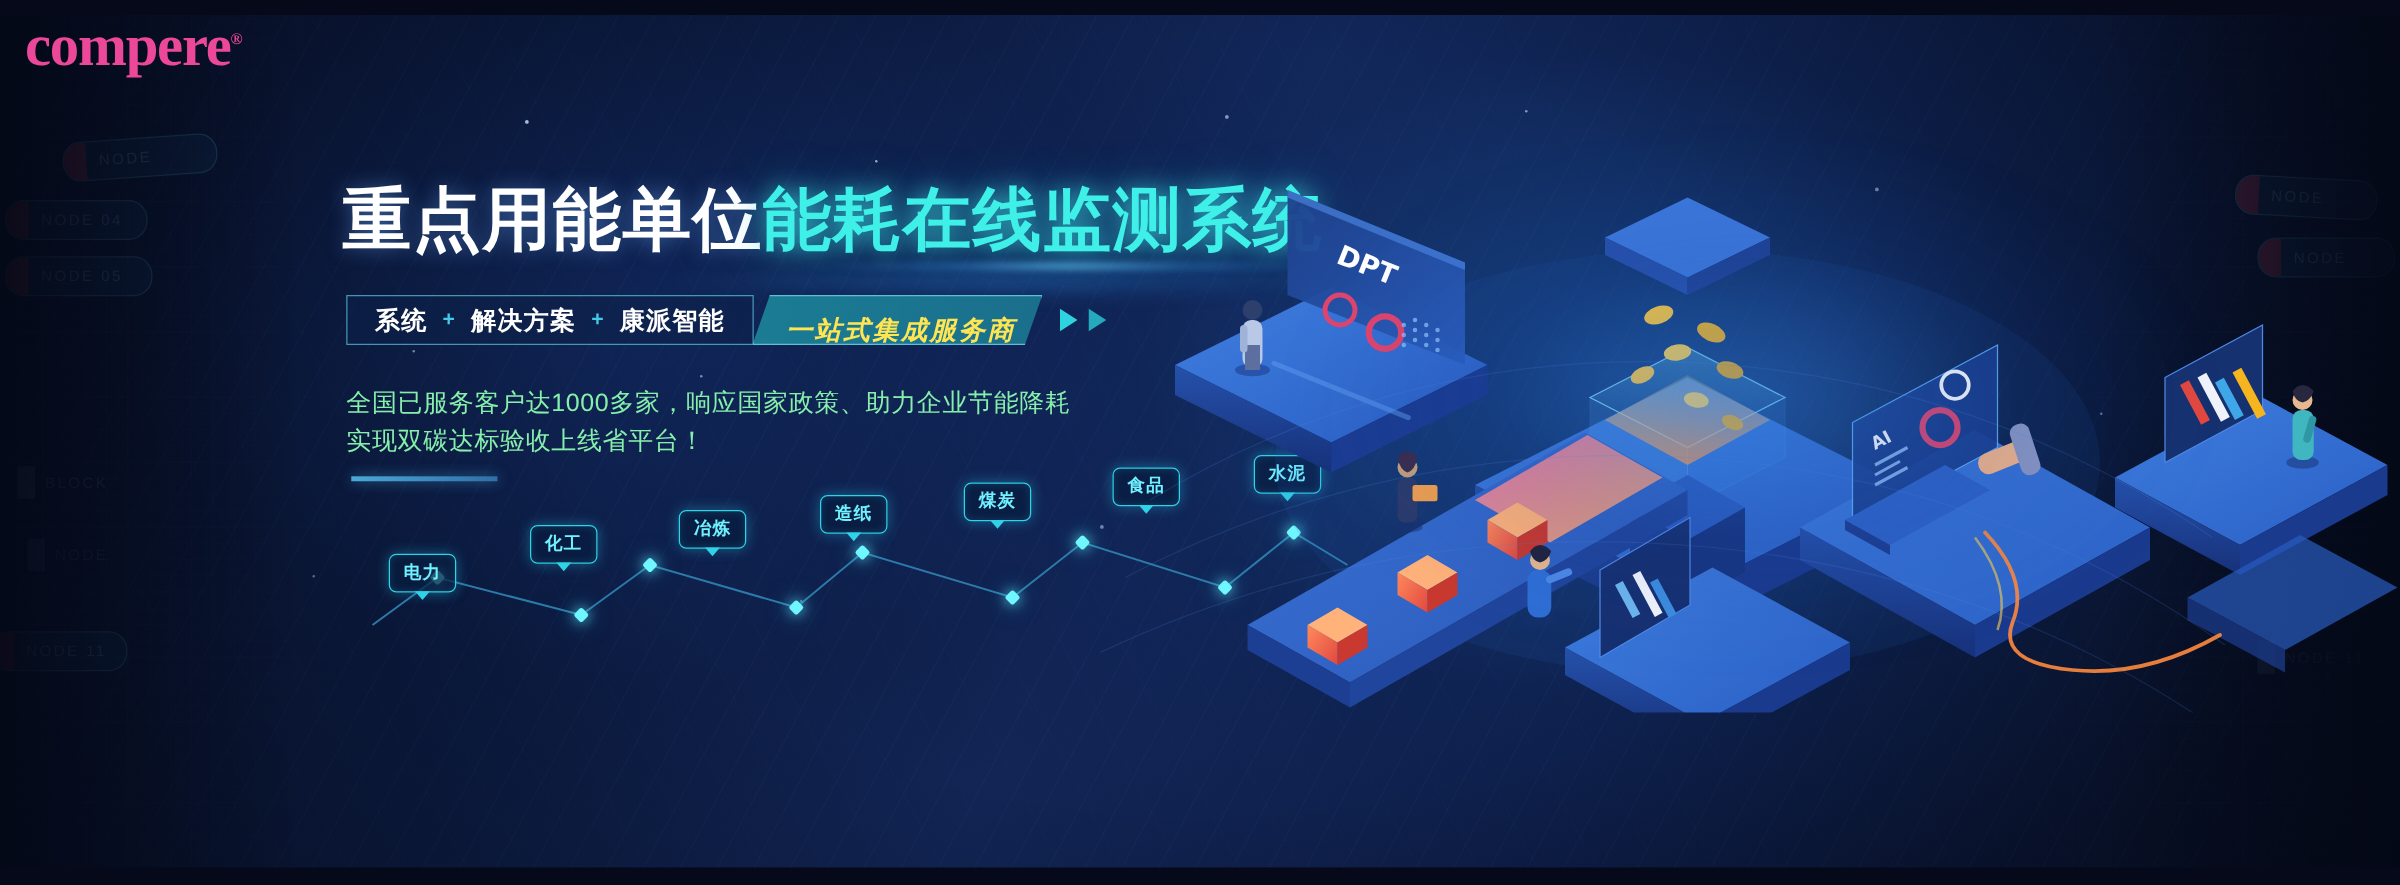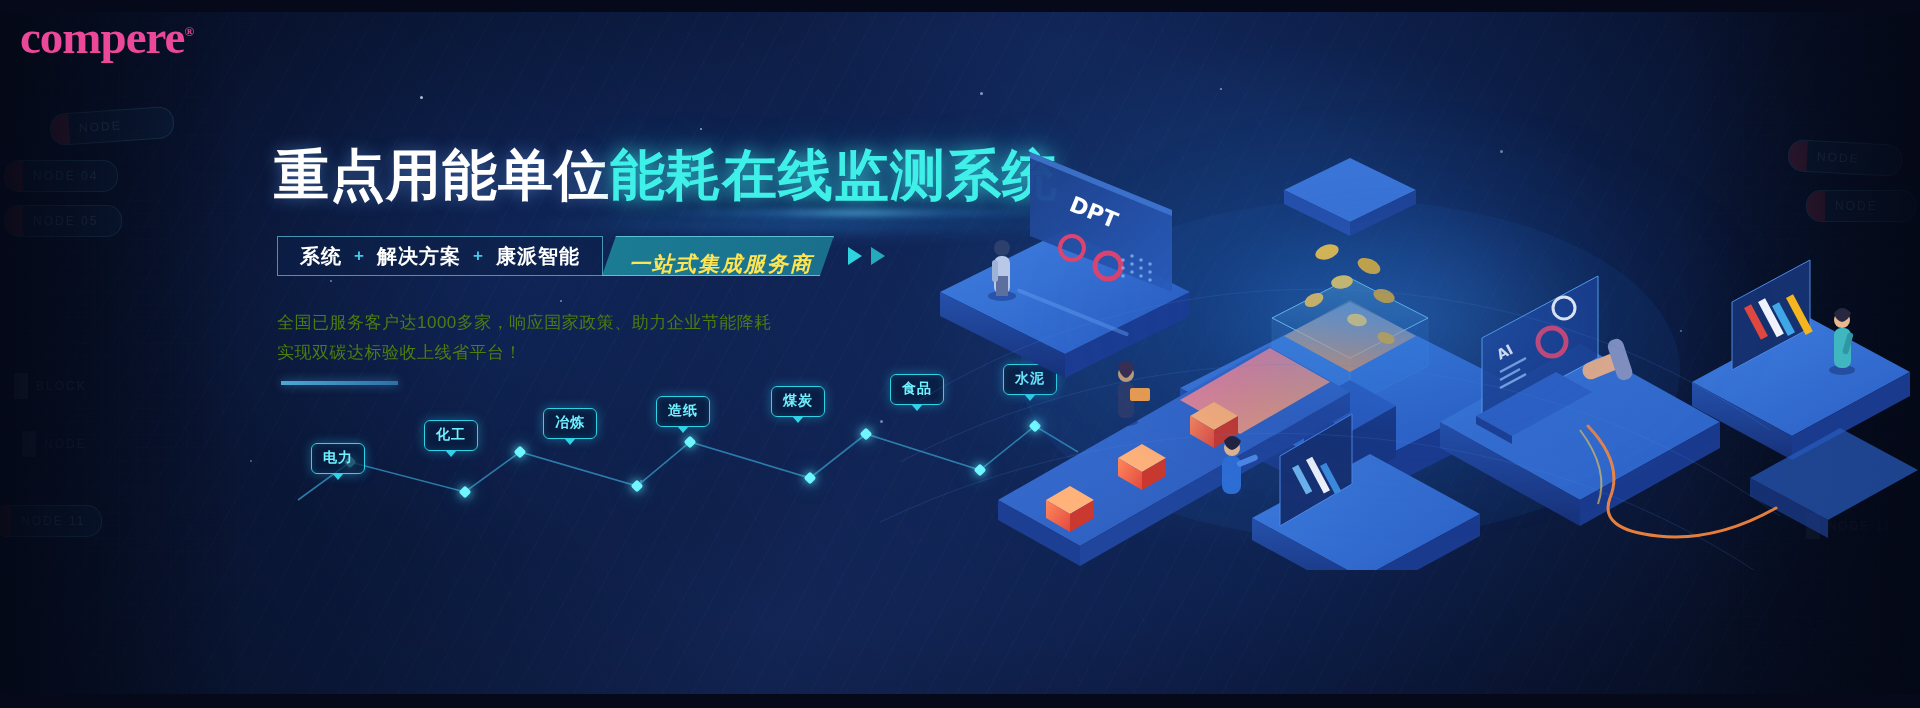--- a/index.html
+++ b/index.html
@@ -143,21 +143,21 @@
   .tri{
     width:0;height:0;
     border-top:9px solid transparent;border-bottom:9px solid transparent;
     border-left:14px solid #2fd3e0;
   }
   .tri.dim{border-left-color:#25a9bd;}
 
   
   .desc{
     position:absolute;left:277px;top:308px;
-    color:#4d7c0f;font-size:17px;line-height:30px;letter-spacing:.5px;
+    color:#86efac;font-size:20px;line-height:30px;letter-spacing:.5px;
   }
   .divider{
     position:absolute;left:281px;top:381px;
     width:117px;height:4px;
     background:linear-gradient(90deg,#4ba8d6,#2f6fa8);
     box-shadow:0 0 10px rgba(80,180,230,.55);
   }
 
   
   .chain{position:absolute;left:290px;top:400px;width:790px;height:110px;}

